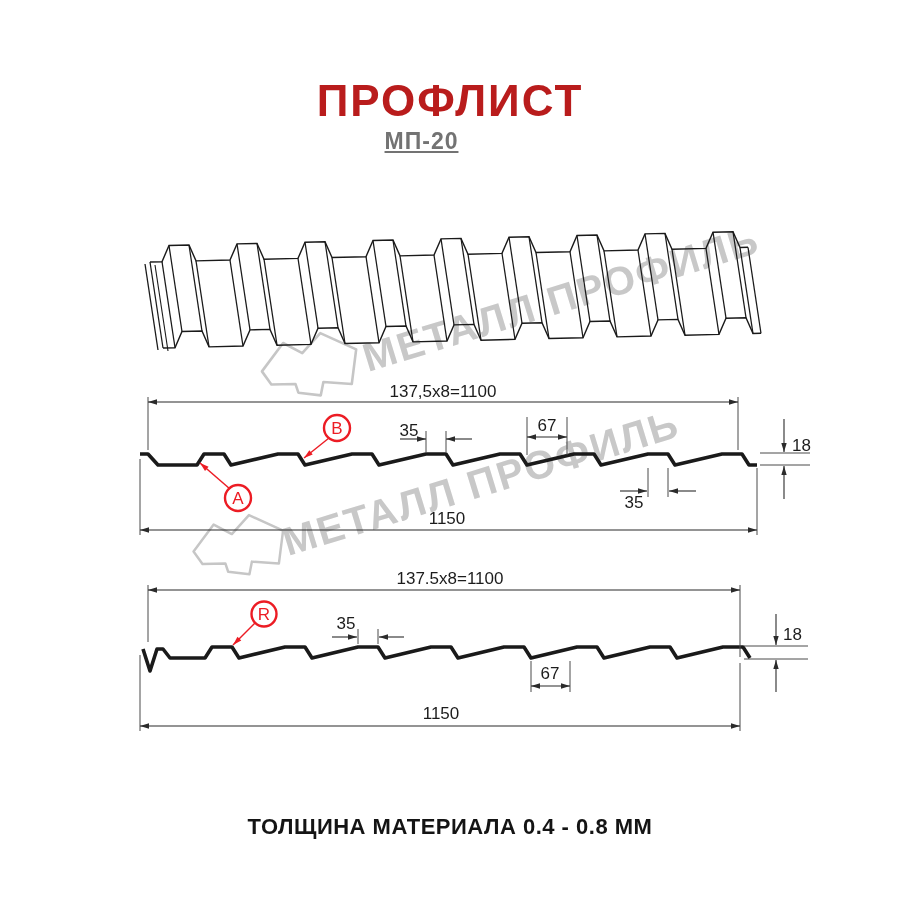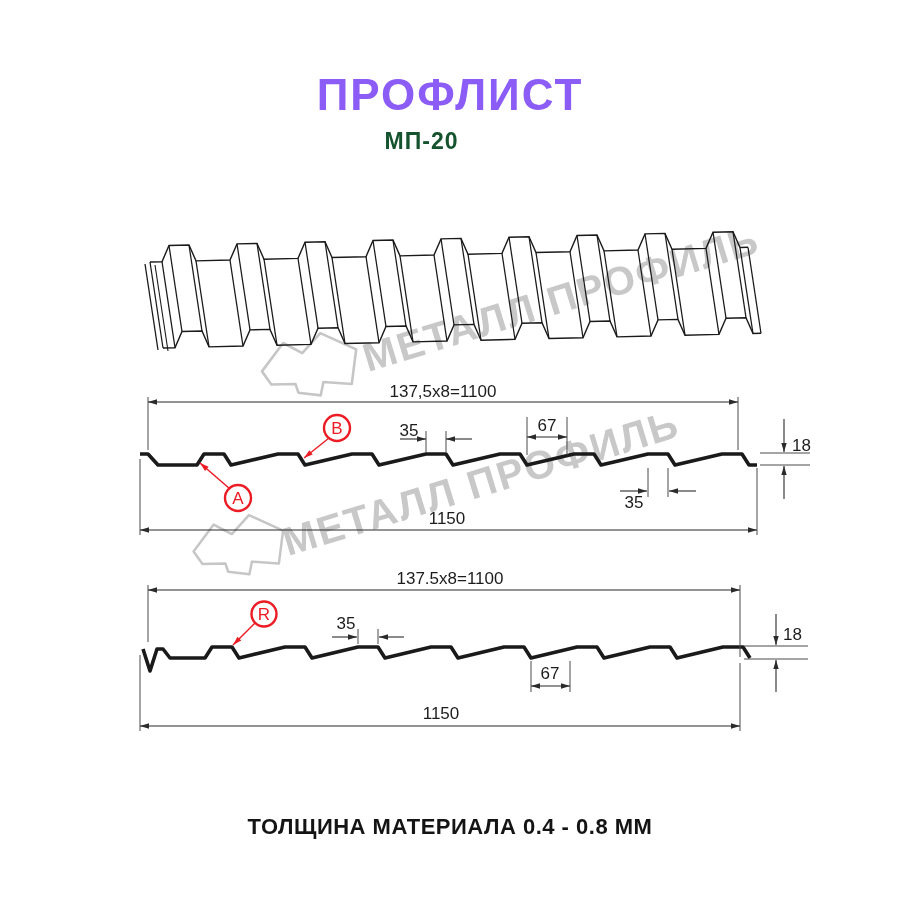--- a/index.html
+++ b/index.html
@@ -1,21 +1,21 @@
 <!DOCTYPE html>
 <html><head>
 <meta charset="utf-8">
 <style>
   html,body{margin:0;padding:0;background:#ffffff;}
   .canvas{position:relative;width:900px;height:900px;background:#ffffff;overflow:hidden;
           font-family:"Liberation Sans", sans-serif;}
-  .title{position:absolute;left:0;top:70px;width:900px;text-align:center;
-         font-size:44px;font-weight:700;letter-spacing:2px;color:#8b5cf6;}
+  .title{position:absolute;left:0;top:76px;width:900px;text-align:center;
+         font-size:44px;font-weight:700;letter-spacing:2px;color:#b91c1c;}
   .subtitle{position:absolute;left:0;top:128px;width:843px;text-align:center;
-         font-size:23px;font-weight:700;letter-spacing:1px;color:#14532d;}
+         font-size:23px;font-weight:700;letter-spacing:1px;color:#737373;text-decoration:underline;}
   .footer{position:absolute;left:0;top:790px;width:900px;text-align:center;
          font-size:22px;font-weight:700;letter-spacing:0.5px;color:#141414;margin-top:24px;}
   svg{position:absolute;left:0;top:0;}
   .dim-text{font-family:"Liberation Sans", sans-serif;font-size:17px;fill:#1c1c1c;}
   .red-text{font-family:"Liberation Sans", sans-serif;font-size:17px;fill:#ec1c24;}
   .wm-text{font-family:"Liberation Sans", sans-serif;font-size:40px;font-weight:700;
            fill:#c8c8c8;letter-spacing:2px;}
   .wm-logo{fill:none;stroke:#c6c6c6;stroke-width:2.6;stroke-linejoin:round;}
   .callout-circle{fill:none;stroke:#ec1c24;stroke-width:2.4;}
 </style>

